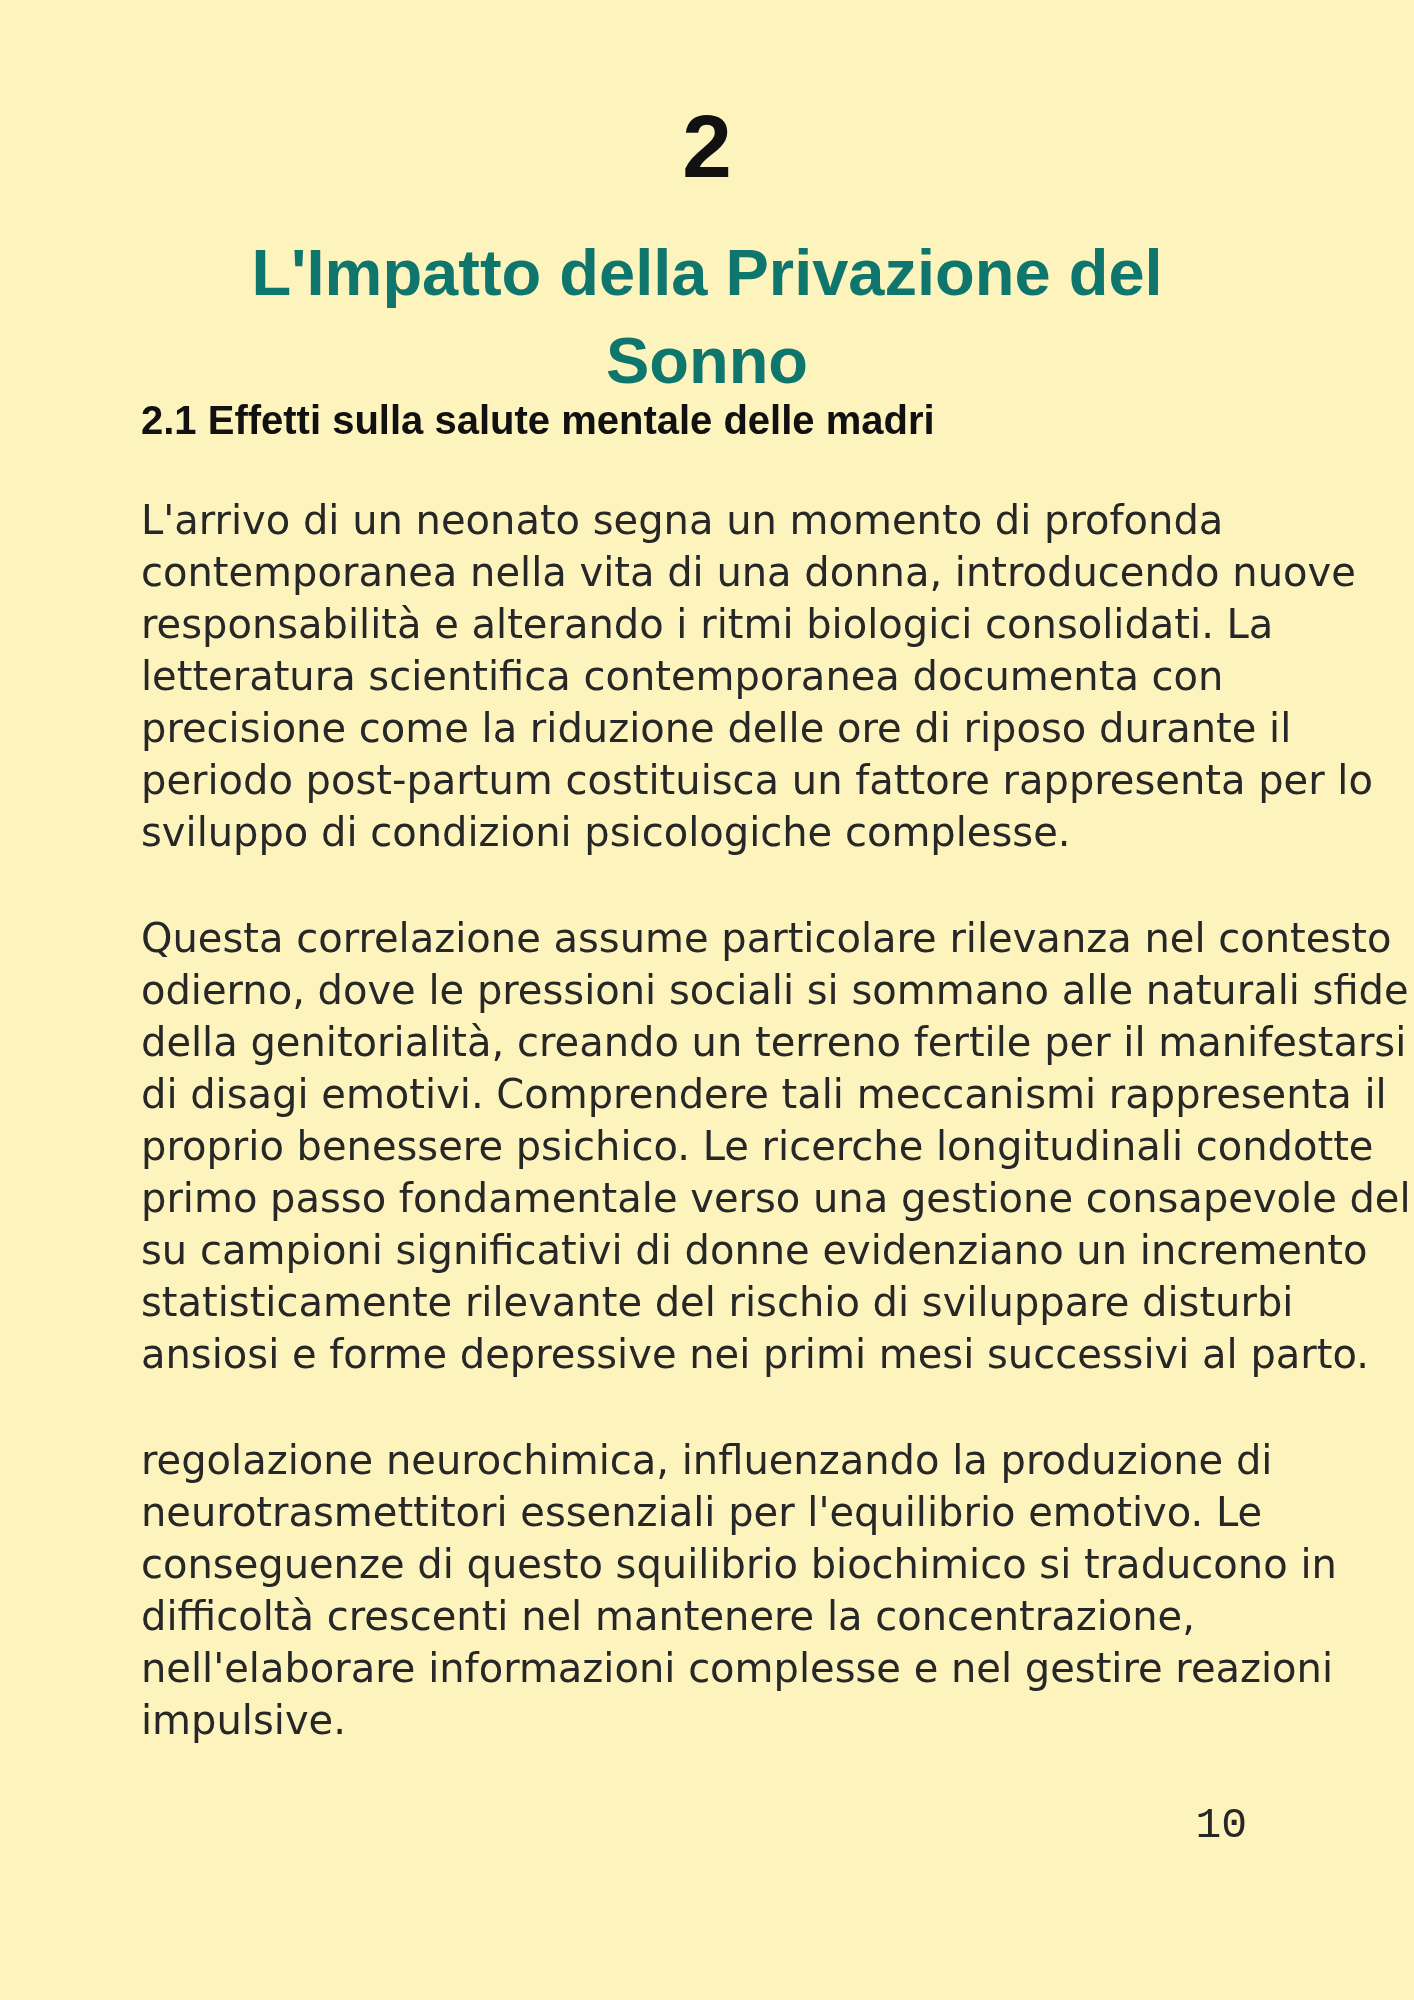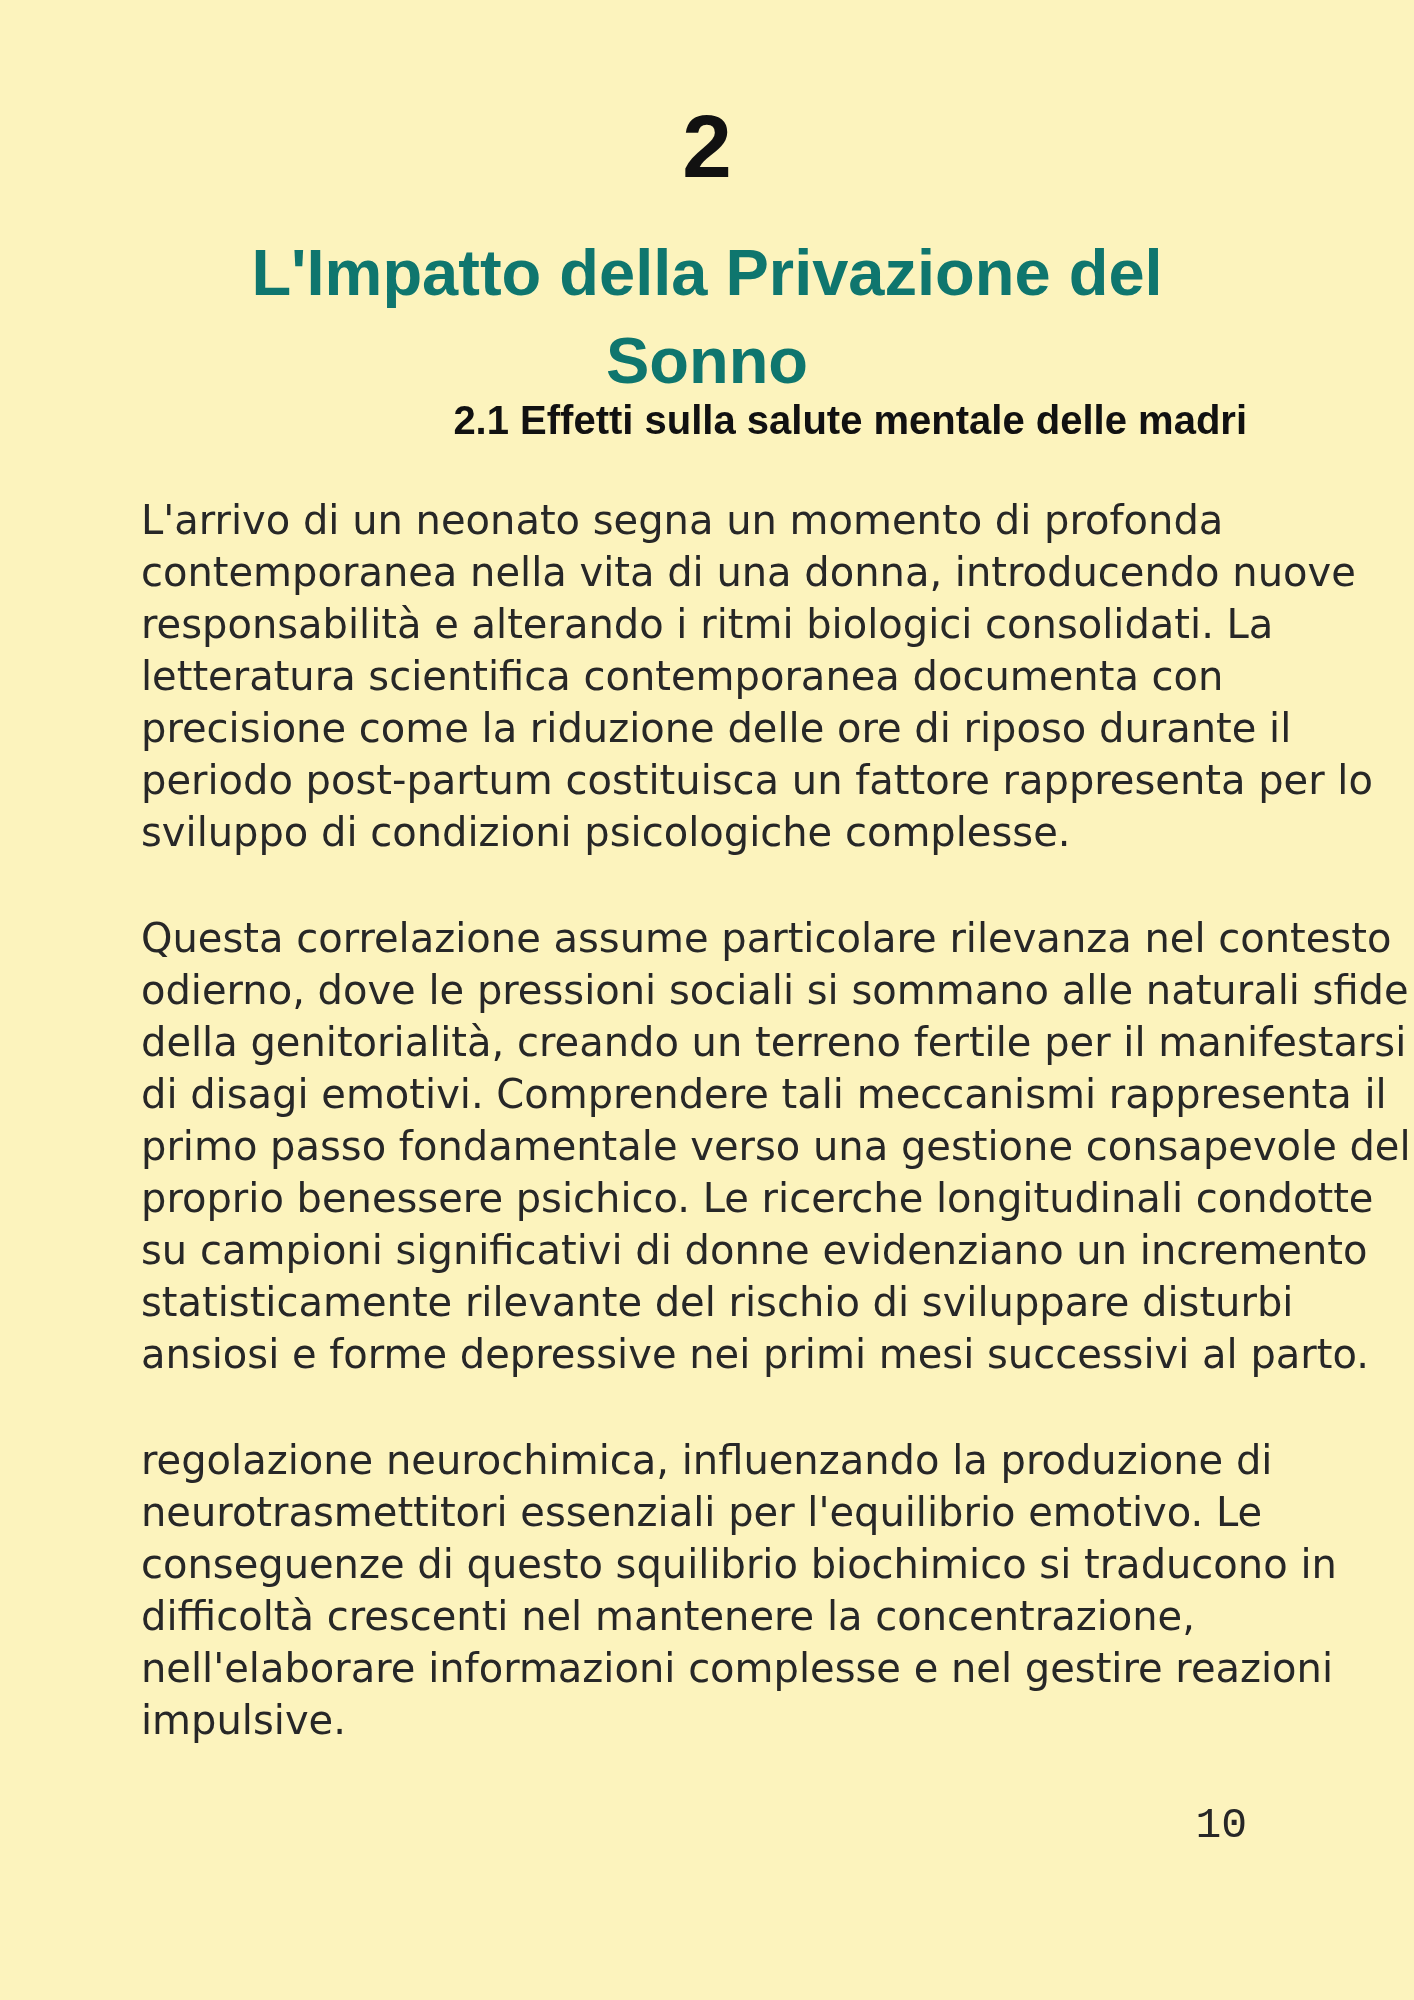--- a/index.html
+++ b/index.html
@@ -35,21 +35,20 @@
     color: #111111;
   }
   .section-heading {
     font-family: "Liberation Sans", sans-serif;
     font-weight: 700;
     font-size: 40px;
     line-height: 48px;
     margin-top: -9px;
     color: #111111;
     white-space: nowrap;
-    text-align: right;
   }
   .body-text { margin-top: 50px; }
   .body-text p {
     font-size: 40px;
     line-height: 52px;
     margin: 0 0 54px 0;
   }
   .line { display: block; white-space: nowrap; }
   .chapter-title .line { white-space: nowrap; }
   .page-number {
@@ -82,22 +81,22 @@
         <span class="line">letteratura scientifica contemporanea documenta con</span>
         <span class="line">precisione come la riduzione delle ore di riposo durante il</span>
         <span class="line">periodo post-partum costituisca un fattore rappresenta per lo</span>
         <span class="line">sviluppo di condizioni psicologiche complesse.</span>
       </p>
       <p>
         <span class="line">Questa correlazione assume particolare rilevanza nel contesto</span>
         <span class="line">odierno, dove le pressioni sociali si sommano alle naturali sfide</span>
         <span class="line">della genitorialità, creando un terreno fertile per il manifestarsi</span>
         <span class="line">di disagi emotivi. Comprendere tali meccanismi rappresenta il</span>
+        <span class="line">proprio benessere psichico. Le ricerche longitudinali condotte</span>
         <span class="line">primo passo fondamentale verso una gestione consapevole del</span>
-        <span class="line">proprio benessere psichico. Le ricerche longitudinali condotte</span>
         <span class="line">su campioni significativi di donne evidenziano un incremento</span>
         <span class="line">statisticamente rilevante del rischio di sviluppare disturbi</span>
         <span class="line">ansiosi e forme depressive nei primi mesi successivi al parto.</span>
       </p>
       <p>
         <span class="line">regolazione neurochimica, influenzando la produzione di</span>
         <span class="line">neurotrasmettitori essenziali per l'equilibrio emotivo. Le</span>
         <span class="line">conseguenze di questo squilibrio biochimico si traducono in</span>
         <span class="line">difficoltà crescenti nel mantenere la concentrazione,</span>
         <span class="line">nell'elaborare informazioni complesse e nel gestire reazioni</span>

